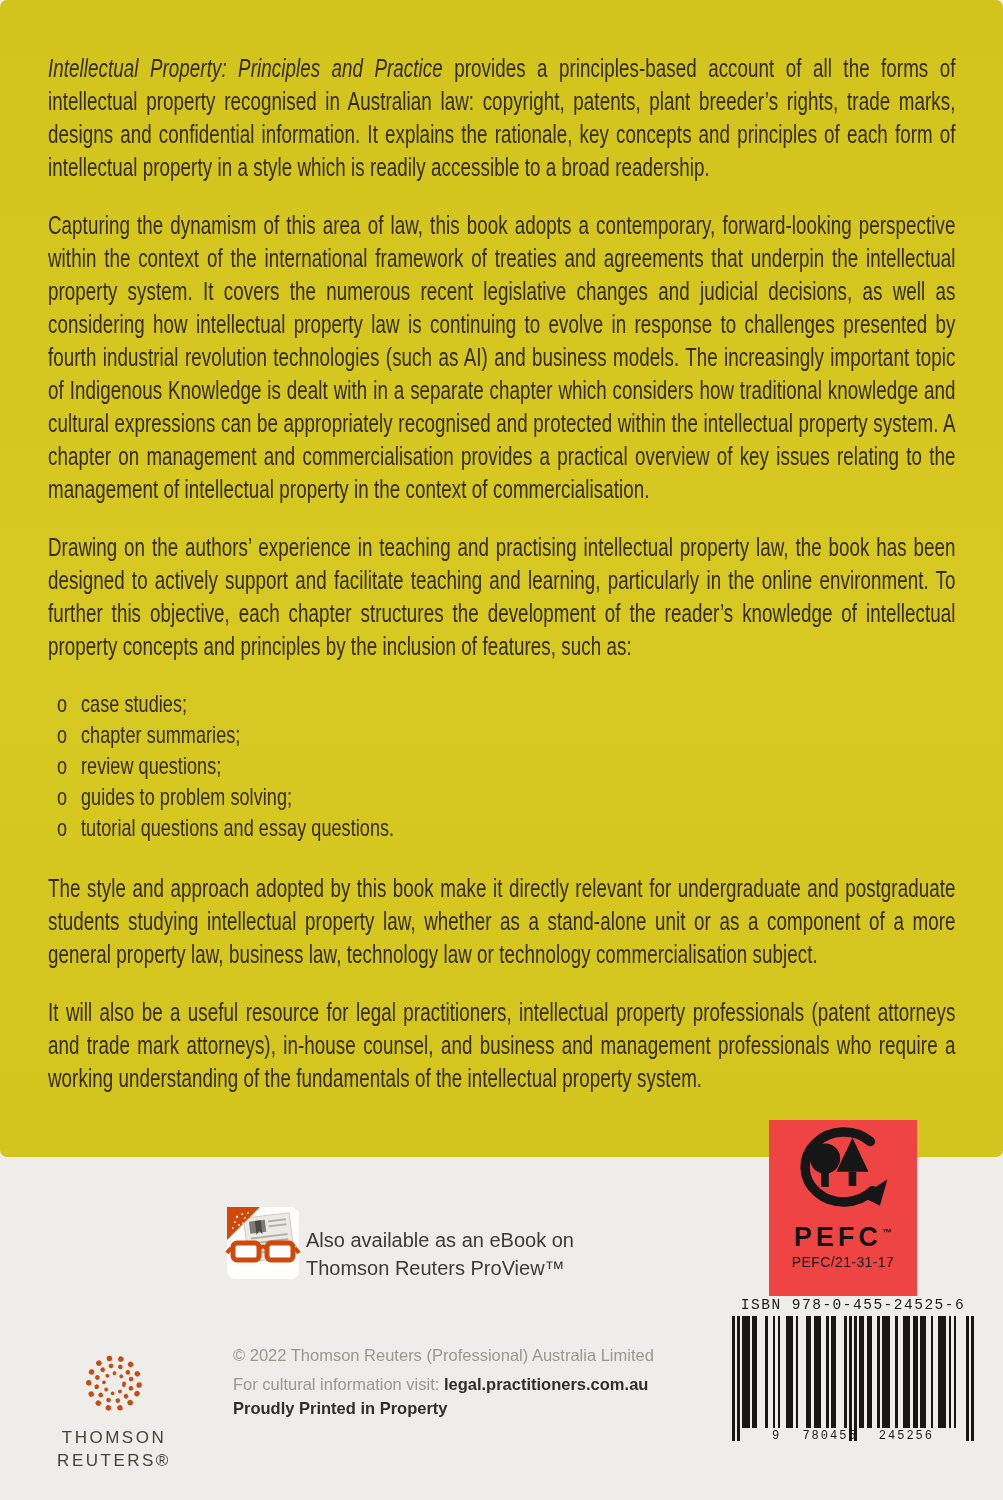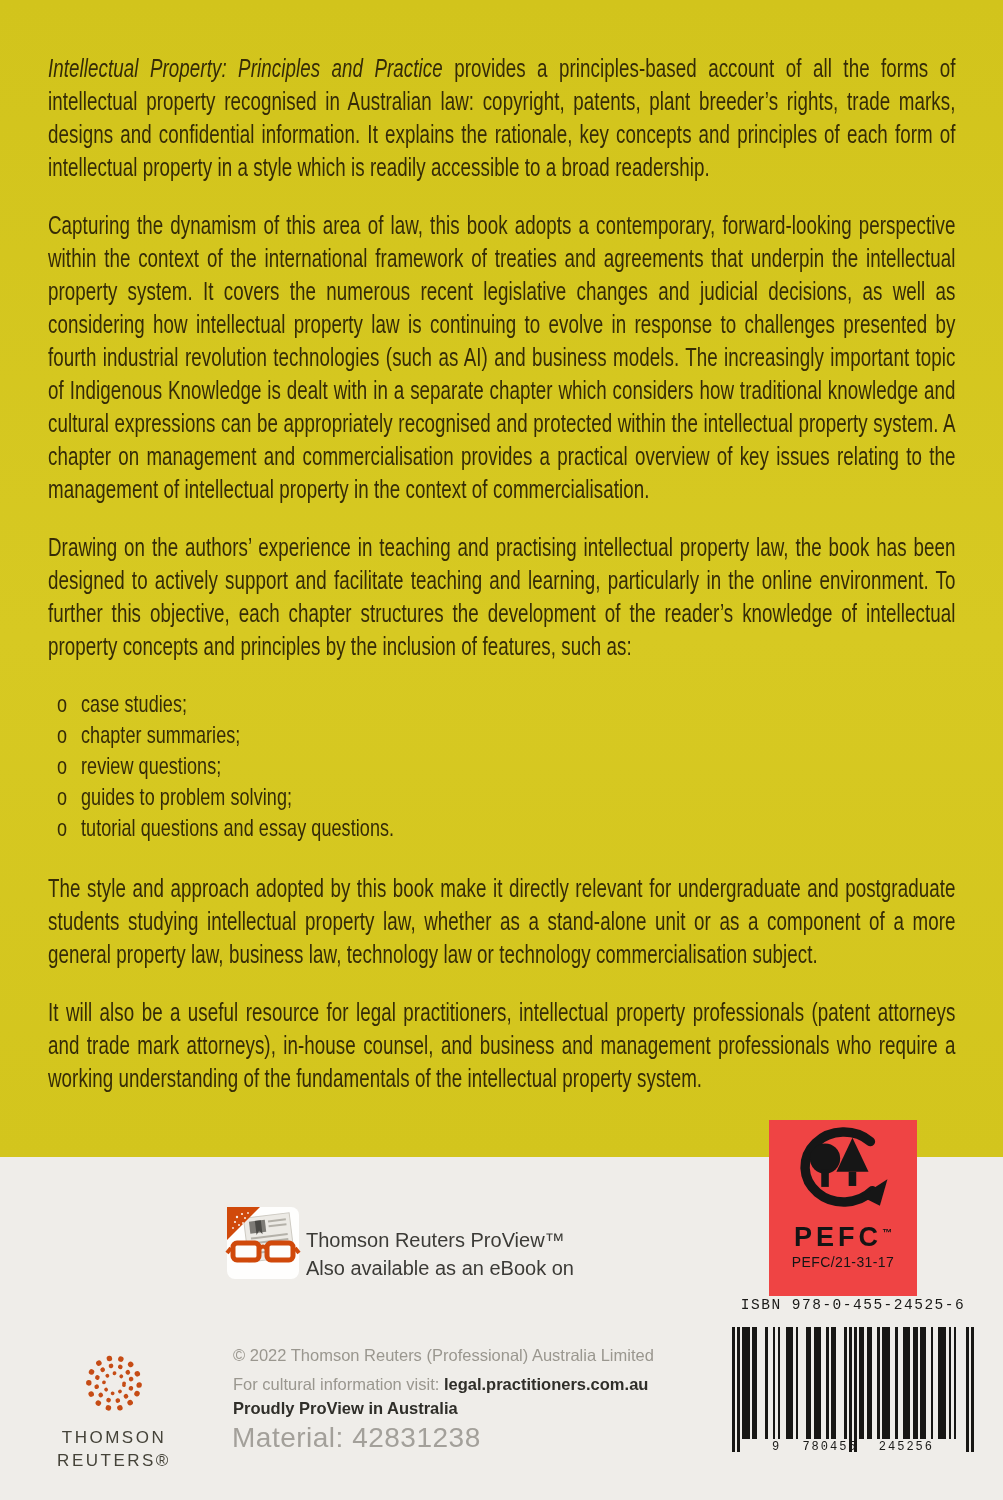--- a/index.html
+++ b/index.html
@@ -7,20 +7,21 @@
   .page {
     position:relative; width:1003px; height:1500px; overflow:hidden;
     background:#efede9;
     font-family:"Liberation Sans", sans-serif;
   }
   
   .yellow-panel {
     position:absolute; left:0; top:0; width:1003px; height:1157px;
     background:#d5c71f;
     background:linear-gradient(180deg,#d2c41c 0%, #d7c922 55%, #d3c51d 100%);
+    border-radius:7px;
   }
   .cover-text {
     position:absolute; left:48px; top:52px; width:1210px;
     transform:scaleX(0.75); transform-origin:0 0;
     color:#352b07; font-size:25px; line-height:33px;
     text-align:justify; letter-spacing:0.1px;
   }
   .cover-text p { margin:0 0 25px 0; }
   .italic { font-style:italic; }
   .bullet-list { list-style:none; margin:4px 0 29px 0; padding-left:12px; }
@@ -54,21 +55,21 @@
     position:absolute; left:769px; top:1120px; width:148px; height:176px;
     background:#ef4444; text-align:center;
   }
   .pefc-word { color:#141414; font-size:27px; font-weight:bold; letter-spacing:4px; margin-top:2px; }
   .pefc-word sup { font-size:10px; letter-spacing:0; vertical-align:super; }
   .pefc-code { color:#141414; font-size:14px; letter-spacing:0.4px; margin-top:1px; }
   
   .barcode { position:absolute; left:720px; top:1297px; width:266px; text-align:center; }
   .isbn-label {
     font-family:"Liberation Mono", monospace; font-size:14.5px; letter-spacing:1.5px;
-    color:#1a1a18; margin-bottom:14px; white-space:nowrap;
+    color:#1a1a18; margin-bottom:3px; white-space:nowrap;
   }
   .bars { display:flex; justify-content:center; align-items:flex-start; height:126px; }
   .bc-mod { width:2.55px; height:112px; background:transparent; }
   .bc-mod.on { background:#181715; }
   .bc-mod.on.guard { height:125px; }
   .barcode-digits {
     font-family:"Liberation Mono", monospace; font-size:12px; color:#1a1a18;
     letter-spacing:2px; word-spacing:12px; margin-top:-13px; white-space:nowrap;
   }
 </style>
@@ -140,34 +141,33 @@
     <g stroke="#d0490a" fill="#fdfdfb">
       <path d="M7 44 L3 49" stroke-width="4" fill="none"></path>
       <path d="M71 44 L75 49" stroke-width="4" fill="none"></path>
       <rect x="9" y="39" width="26" height="17" rx="4" stroke-width="5"></rect>
       <rect x="43" y="39" width="26" height="17" rx="4" stroke-width="5"></rect>
       <path d="M35 45 q4 -5 8 0" fill="none" stroke-width="4"></path>
     </g>
   </svg>
 
   <div class="ebook-text">
+    <div>Also available as an eBook on</div>
     <div>Thomson Reuters ProView™</div>
-    <div>Also available as an eBook on</div>
   </div>
 
   <div class="copyright">
     <div>© 2022 Thomson Reuters (Professional) Australia Limited</div>
   </div>
 
   <div class="info">
     <div><span>For cultural information visit: </span><b>legal.practitioners.com.au</b></div>
-    <div class="printed">Proudly ProView in Australia</div>
-  </div>
-
-  <div class="material">Material: 42831238</div>
+    <div class="printed">Proudly Printed in Property</div>
+  </div>
+
 
   <div class="tr-logo">
     <svg width="84" height="74" viewBox="0 0 100 88">
       <g fill="none" stroke="#c64c15" stroke-linecap="round">
         <circle cx="50" cy="42" r="12" stroke-width="4.5" stroke-dasharray="0.1 9" transform="rotate(10 50 42)"></circle>
         <circle cx="50" cy="42" r="21" stroke-width="5.5" stroke-dasharray="0.1 11" transform="rotate(-14 50 42)"></circle>
         <circle cx="50" cy="42" r="30" stroke-width="6.5" stroke-dasharray="0.1 13.5" transform="rotate(24 50 42)"></circle>
       </g>
     </svg>
     <div class="words">

